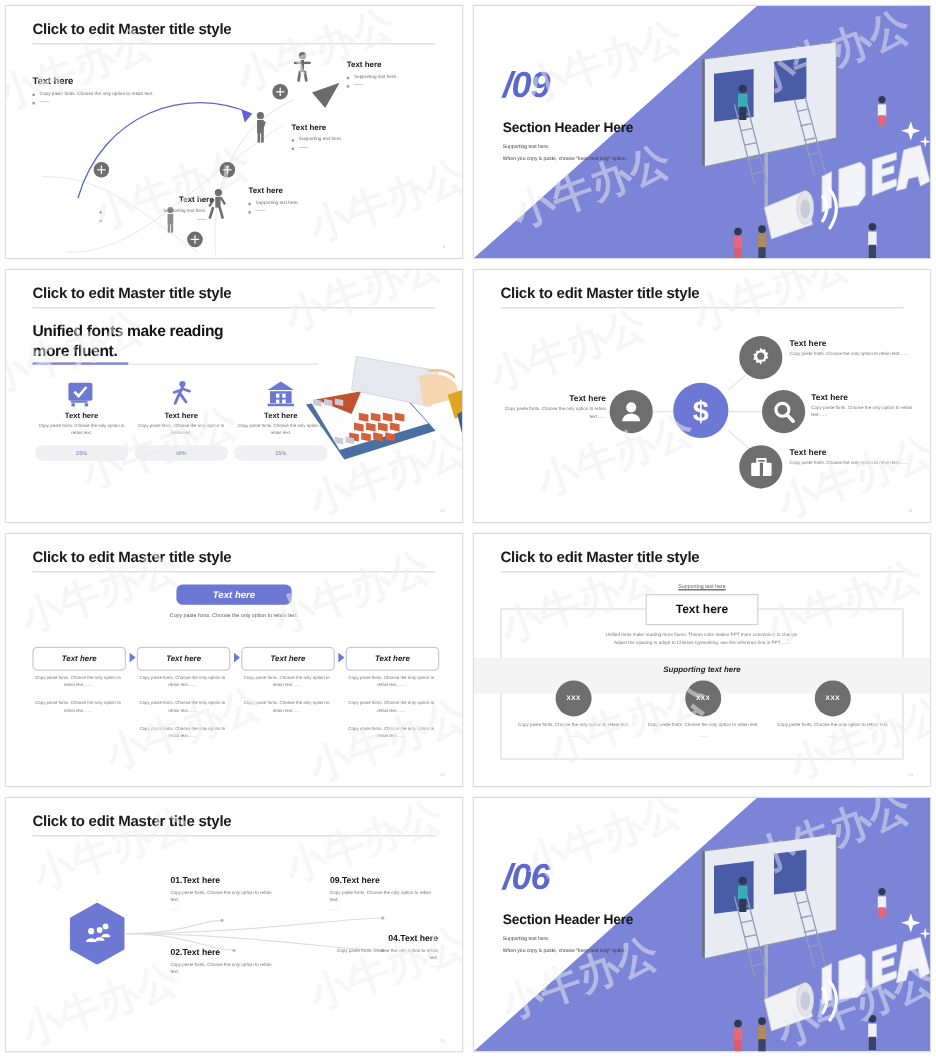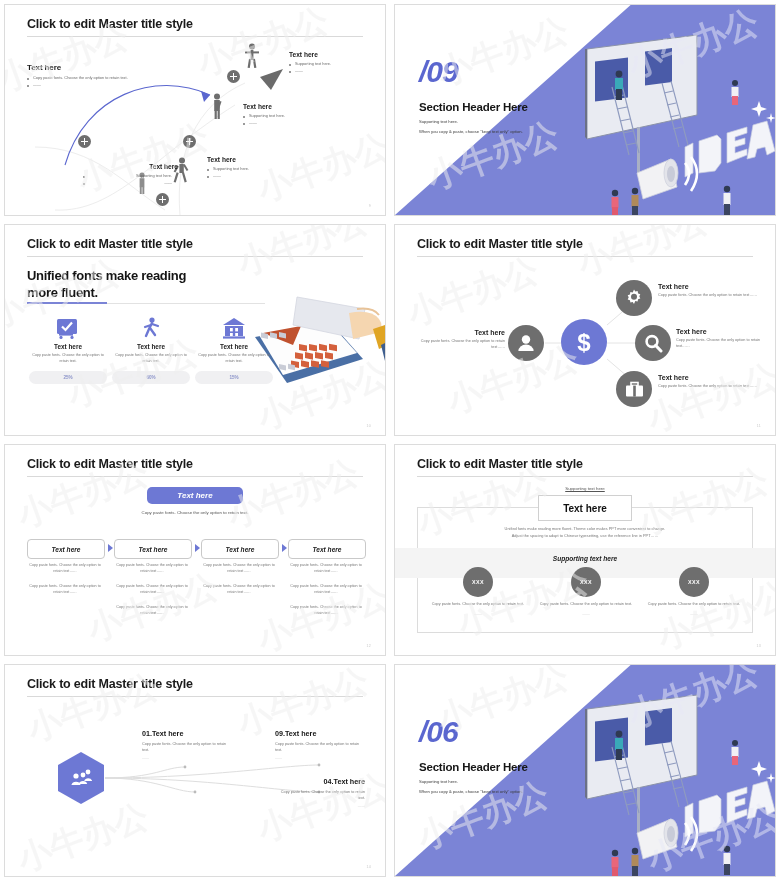--- a/index.html
+++ b/index.html
@@ -541,20 +541,25 @@
             <path d="M1.4,16 a4.8,4.4 0 0 1 9.2,0 z" fill="#fff"></path>
         <circle cx="13" cy="6" r="2.4" fill="#fff"></circle>
             <path d="M8.8,15 a4.4,4.1 0 0 1 8.4,0 z" fill="#fff"></path>
         <circle cx="18" cy="3" r="2.4" fill="#fff"></circle>
             <path d="M14.2,12 a4.2,4 0 0 1 8,0 z" fill="#fff"></path>
       </svg>
     </div>
 
     <div class="q" style="left:137px;top:64px;width:90px;">
       <div class="qh">01.Text here</div>
+      <div class="qp">Copy paste fonts. Choose the only option to retain text.</div>
+      <div style="font-size:3.6px;color:#d2d2d2;margin-top:2px;">——</div>
+    </div>
+    <div class="q" style="left:137px;top:124px;width:90px;">
+      <div class="qh">02.Text here</div>
       <div class="qp">Copy paste fonts. Choose the only option to retain text.</div>
       <div style="font-size:3.6px;color:#d2d2d2;margin-top:2px;">——</div>
     </div>
     <div class="q" style="left:270px;top:64px;width:90px;">
       <div class="qh">09.Text here</div>
       <div class="qp">Copy paste fonts. Choose the only option to retain text.</div>
       <div style="font-size:3.6px;color:#d2d2d2;margin-top:2px;">——</div>
     </div>
     <div class="q" style="left:270px;top:112px;width:90px;text-align:right;">
       <div class="qh">04.Text here</div>

